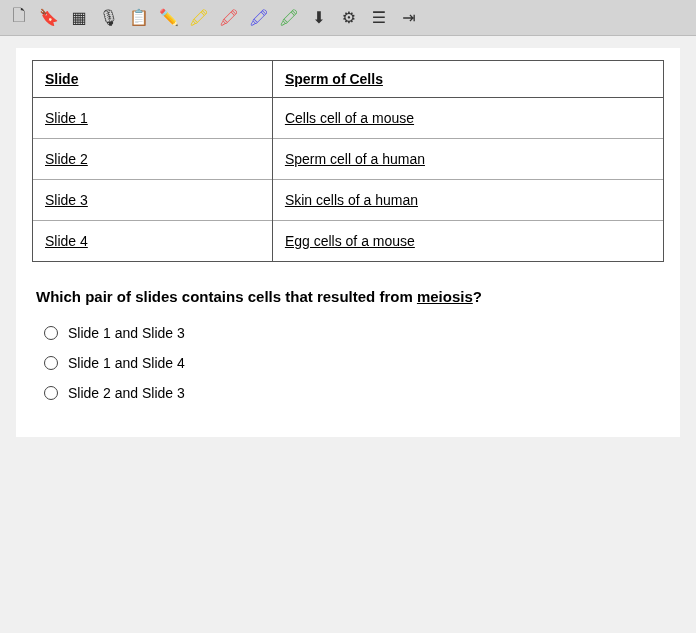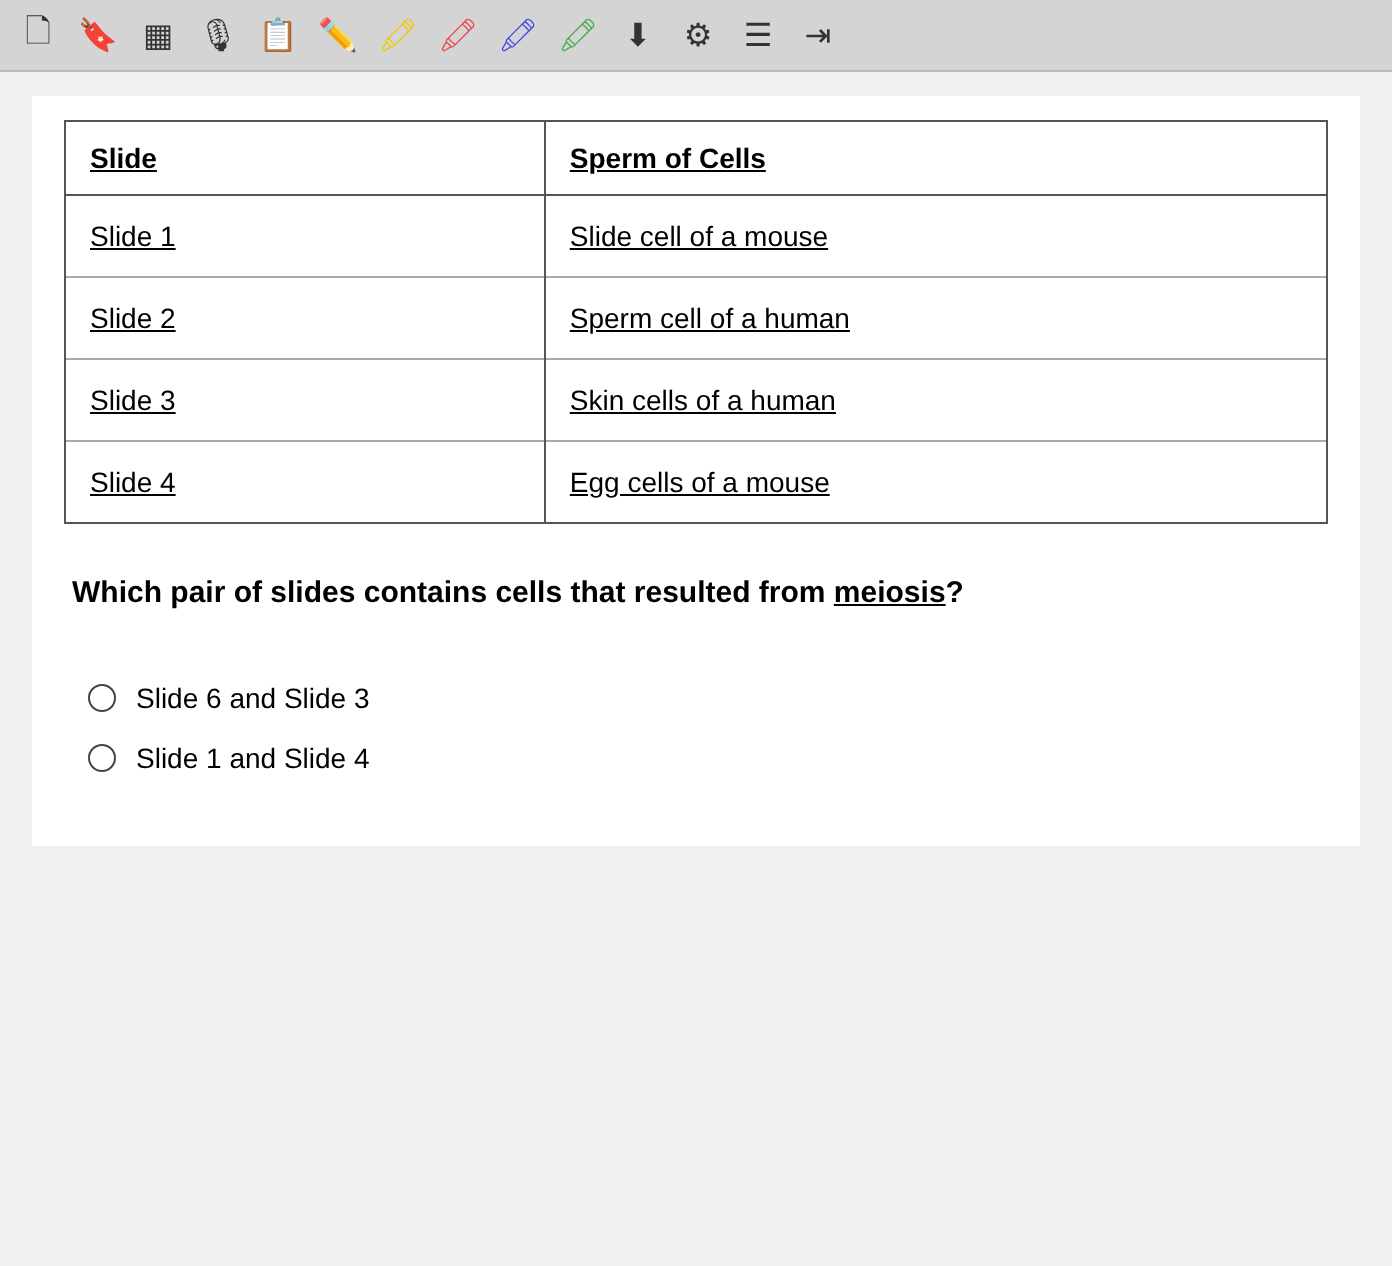--- a/index.html
+++ b/index.html
@@ -89,21 +89,21 @@
     }
 
     .question-section {
       margin-top: 20px;
       padding: 0 4px;
     }
 
     .question-text {
       font-size: 15px;
       font-weight: bold;
-      margin-bottom: 32px;
+      margin-bottom: 16px;
       line-height: 1.5;
     }
 
     .question-text .underline {
       text-decoration: underline;
     }
 
     .options-list {
       list-style: none;
       display: flex;
@@ -156,21 +156,21 @@
     <table>
       <thead>
         <tr>
           <th>Slide</th>
           <th>Sperm of Cells</th>
         </tr>
       </thead>
       <tbody id="table-body">
       <tr>
       <td>Slide 1</td>
-      <td>Slide cell of a mouse</td>
+      <td>Cells cell of a mouse</td>
     </tr>
           <tr>
       <td>Slide 2</td>
       <td>Sperm cell of a human</td>
     </tr>
           <tr>
       <td>Slide 3</td>
       <td>Skin cells of a human</td>
     </tr>
           <tr>
@@ -182,21 +182,25 @@
   </div>
 
   <div class="question-section">
     <p class="question-text">
       <span>Which pair of slides contains cells that resulted from </span><span class="underline">meiosis</span><span>?</span>
     </p>
 
     <ul class="options-list" id="options-list">
     <li class="option-item">
       <span class="radio-circle"></span>
-      <span>Slide 6 and Slide 3</span>
+      <span>Slide 1 and Slide 3</span>
     </li>
         <li class="option-item">
       <span class="radio-circle"></span>
       <span>Slide 1 and Slide 4</span>
     </li>
+        <li class="option-item">
+      <span class="radio-circle"></span>
+      <span>Slide 2 and Slide 3</span>
+    </li>
       </ul>
   </div>
 </div>
 
 </body></html>

